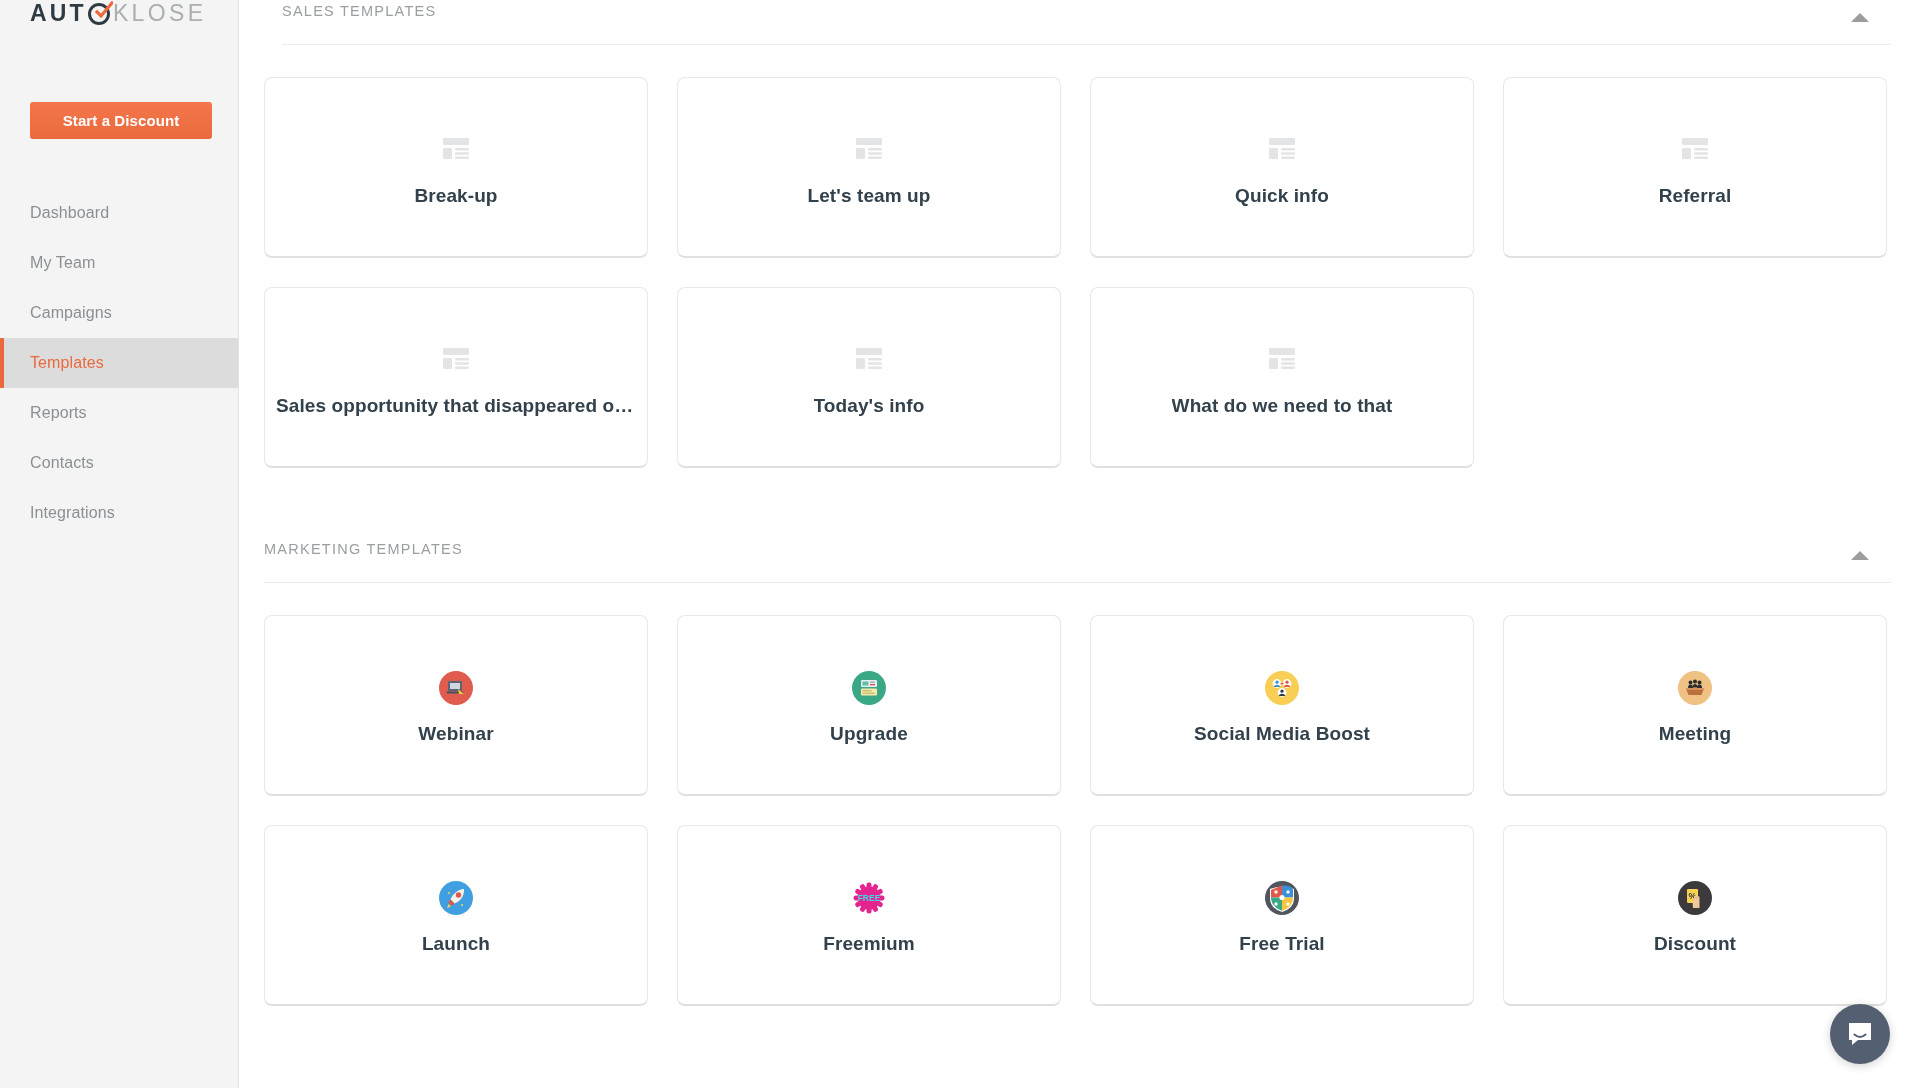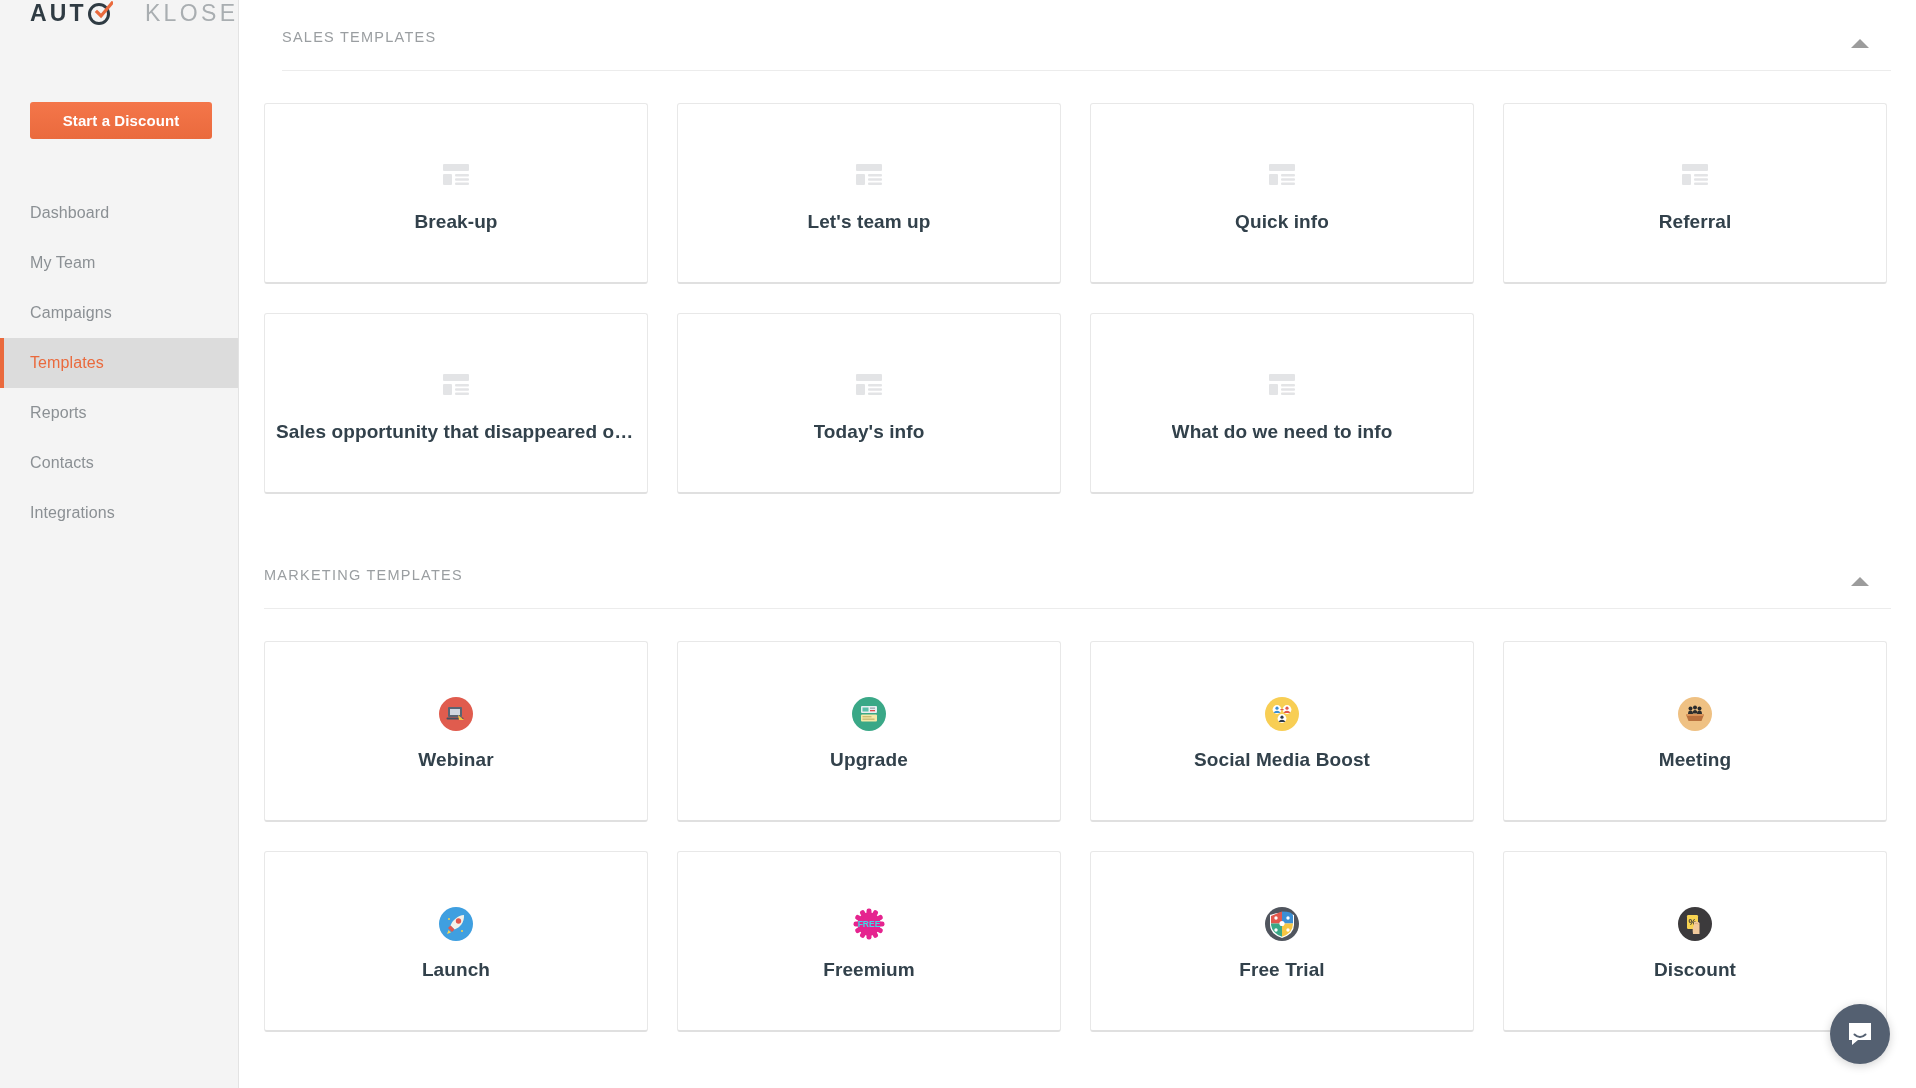--- a/index.html
+++ b/index.html
@@ -35,21 +35,21 @@
     padding-left: 30px;
   }
   .logo {
     display: flex;
     align-items: center;
     font-size: 23px;
     letter-spacing: 3.2px;
     font-weight: bold;
   }
   .logo-auto { color: #2f3b43; }
-  .logo-klose { color: #a9aeb1; font-weight: 400; letter-spacing: 3.4px; margin-left: 32px; }
+  .logo-klose { color: #a9aeb1; font-weight: 400; letter-spacing: 3.4px; }
   .logo-o {
     display: inline-flex;
     align-items: center;
     justify-content: center;
     width: 22px;
     height: 22px;
     border: 3px solid #2f3b43;
     border-radius: 50%;
     position: relative;
     margin: 0 3px 0 1px;
@@ -137,21 +137,21 @@
     gap: 29px 29px;
     padding: 32px 25px 0 25px;
   }
 
   .card {
     width: 384px;
     height: 181px;
     background: #ffffff;
     border: 1px solid #e8e8e8;
     border-bottom: 2px solid #e0e0e0;
-    border-radius: 3px;
+    border-radius: 8px;
     display: flex;
     flex-direction: column;
     align-items: center;
     justify-content: center;
     cursor: pointer;
     overflow: hidden;
   }
 
   .card-icon {
     height: 46px;
@@ -249,21 +249,21 @@
       </div>
       <div class="nav-item">
         <span>Integrations</span>
       </div>
     </nav>
   </aside>
 
   <main class="main">
 
     <section class="section">
-      <div class="section-head" style="padding-top:26px;margin-left:43px;">
+      <div class="section-head" style="margin-left:43px;">
         <div class="section-title">SALES TEMPLATES</div>
         <div class="collapse-caret">
           <span class="caret-tri"></span>
         </div>
       </div>
 
       <div class="card-grid">
 
         <div class="card">
           <div class="card-icon">
@@ -346,21 +346,21 @@
         <div class="card">
           <div class="card-icon">
             <svg class="doc-icon" viewBox="0 0 34 34">
               <rect x="4" y="5" width="26" height="7" rx="1" fill="#e3e4e6"></rect>
               <rect x="4" y="15" width="9" height="11" rx="1" fill="#e3e4e6"></rect>
               <rect x="16" y="15" width="14" height="2.6" rx="1" fill="#e3e4e6"></rect>
               <rect x="16" y="19.2" width="14" height="2.6" rx="1" fill="#e3e4e6"></rect>
               <rect x="16" y="23.4" width="14" height="2.6" rx="1" fill="#e3e4e6"></rect>
             </svg>
           </div>
-          <div class="card-label">What do we need to info</div>
+          <div class="card-label">What do we need to that</div>
         </div>
 
       </div>
     </section>
 
     <div class="section-gap"></div>
 
     <section class="section">
       <div class="section-head">
         <div class="section-title">MARKETING TEMPLATES</div>

